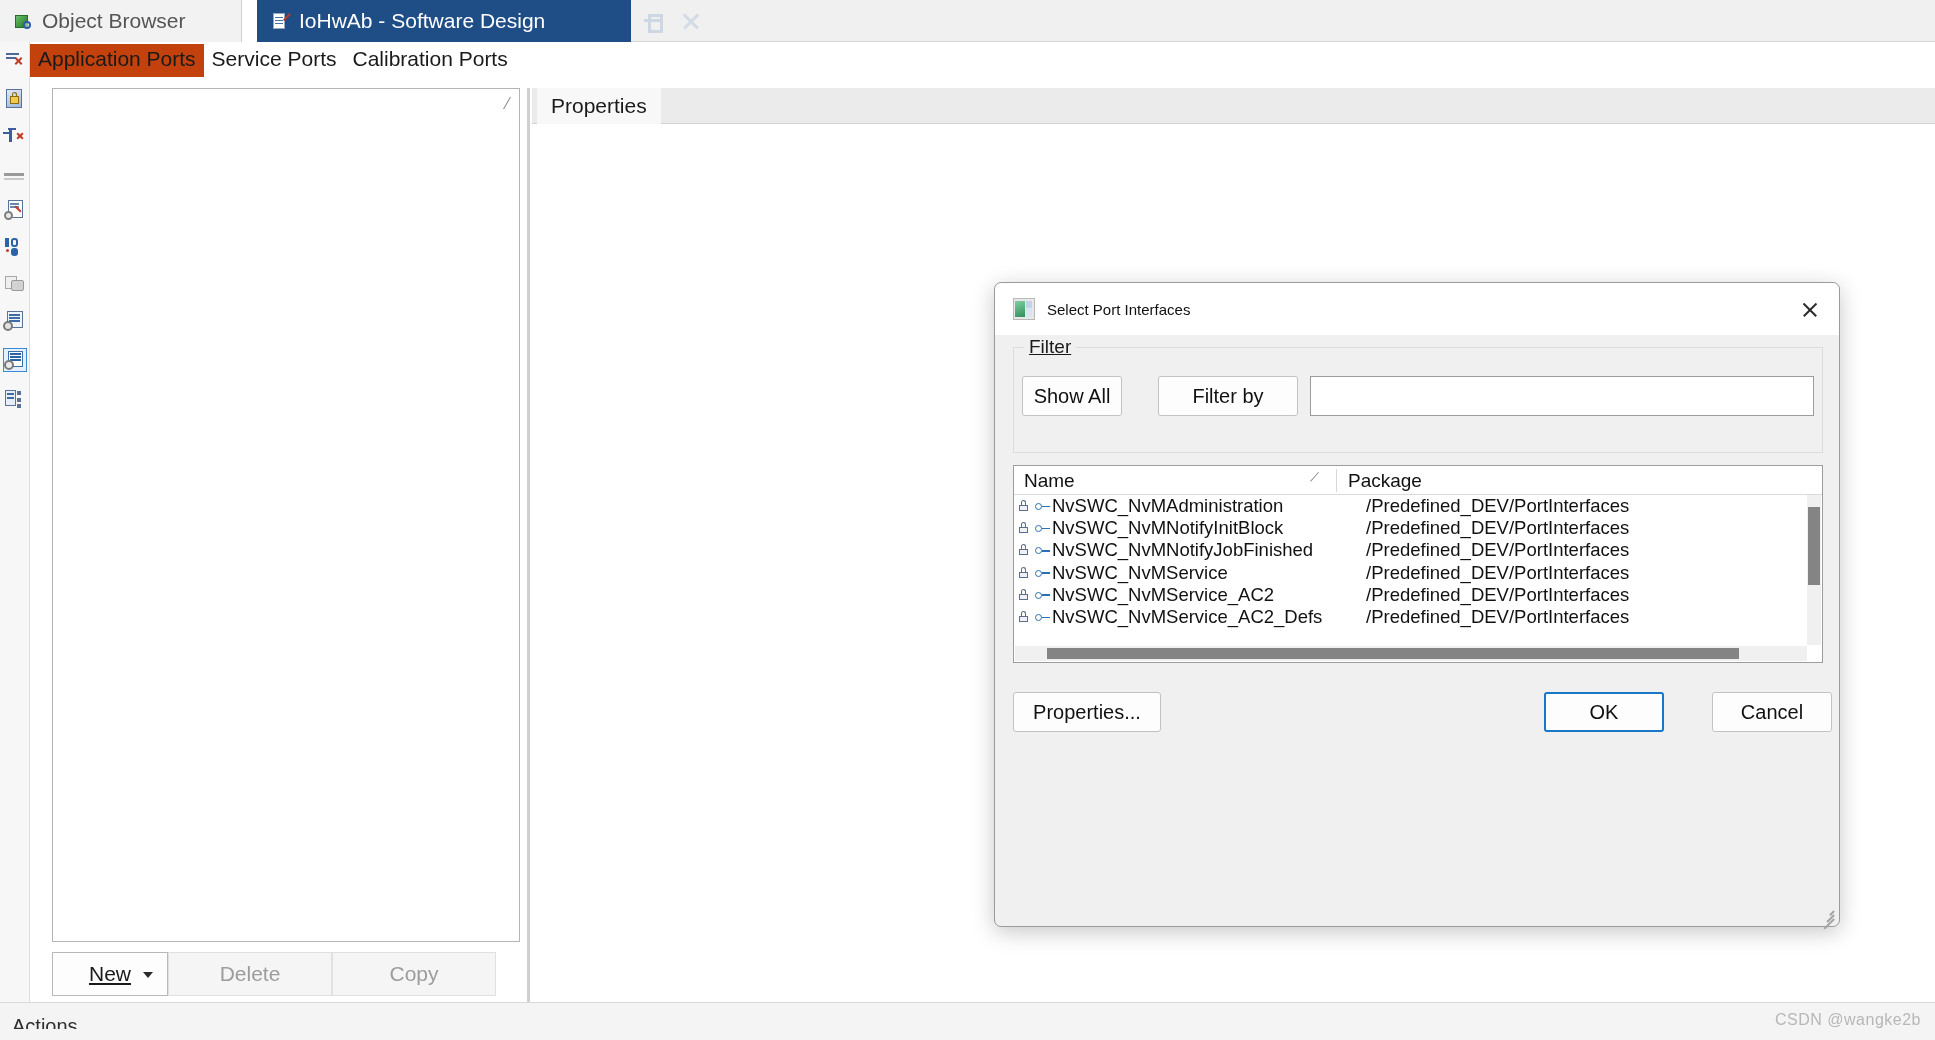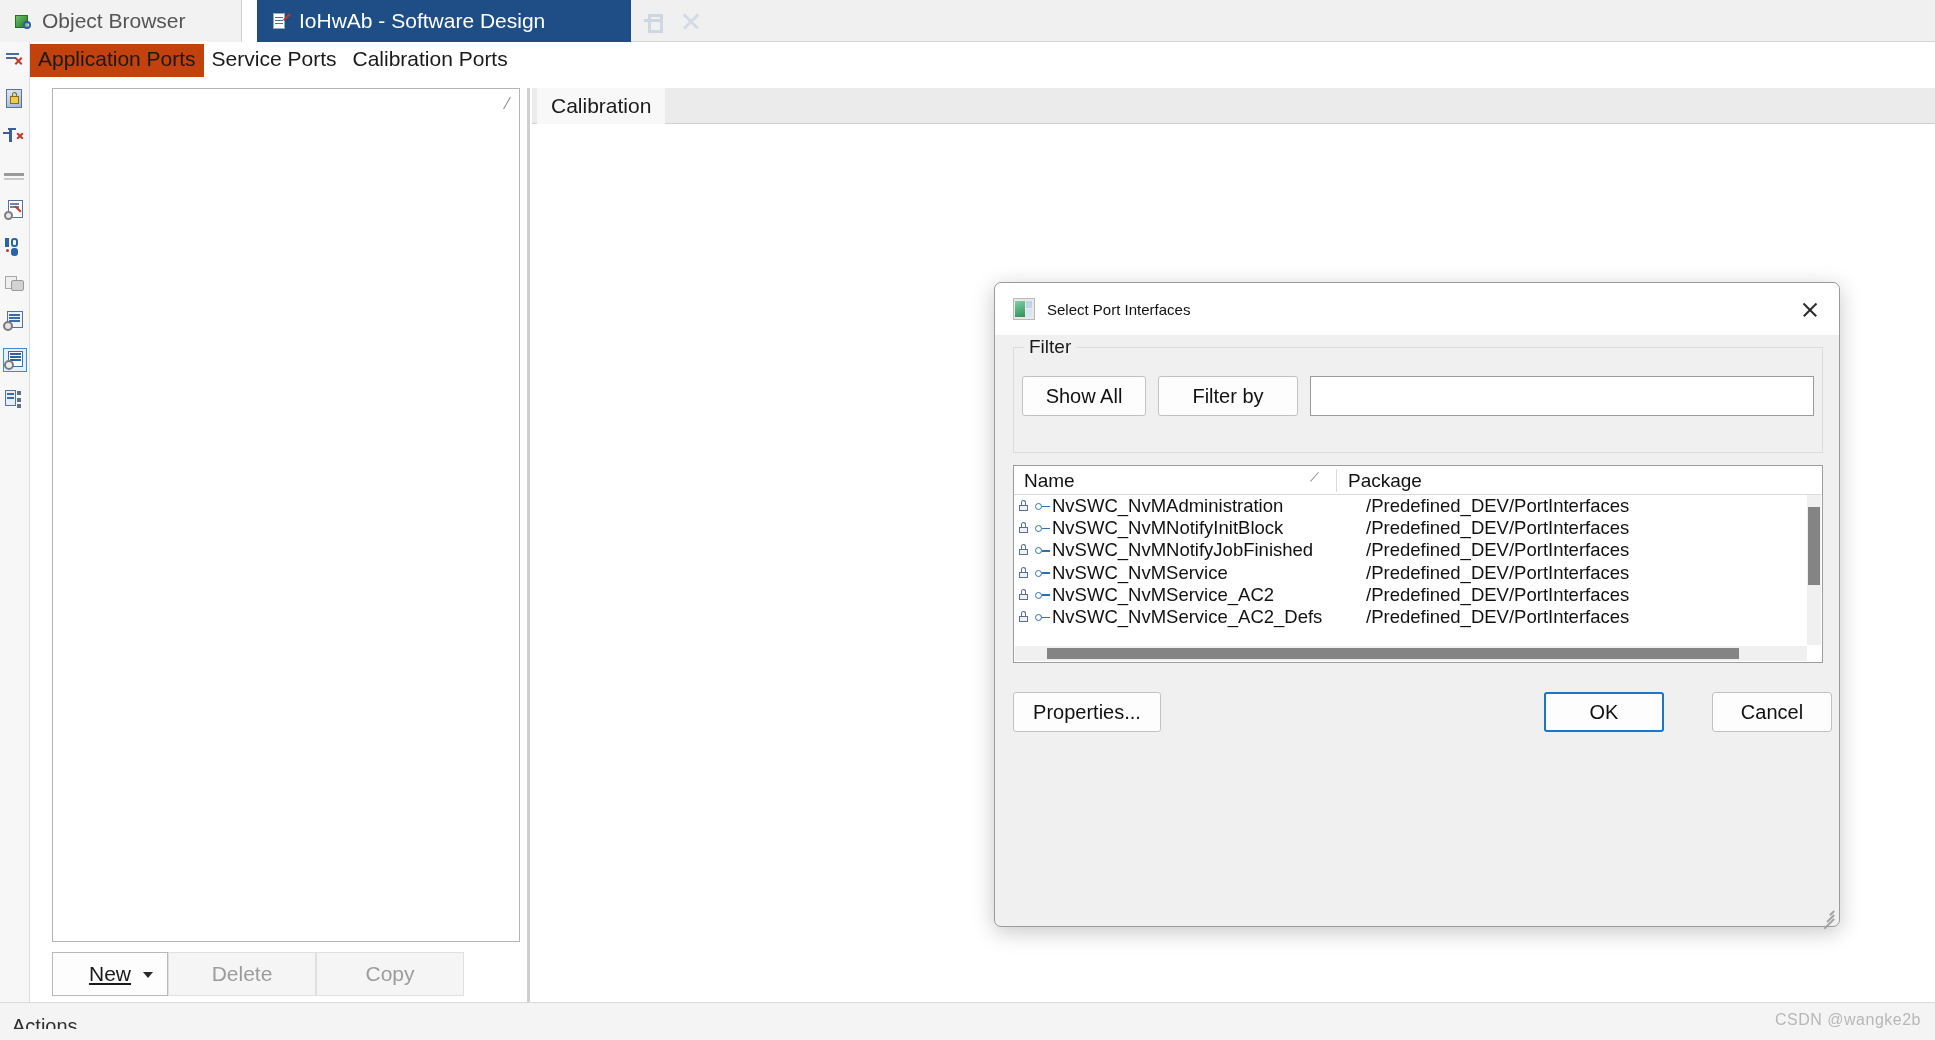--- a/index.html
+++ b/index.html
@@ -128,21 +128,21 @@
     position: relative;
   }
   .lbtn.new { width: 116px; border-color: #b9b9b9; cursor: pointer; text-decoration: underline; }
   .lbtn.new .caret {
     position: absolute; right: 14px; top: 50%; margin-top: -2px;
     width: 0; height: 0;
     border-left: 5px solid transparent; border-right: 5px solid transparent;
     border-top: 6px solid #2a2a2a;
   }
   .lbtn.disabled {
-    width: 148px; color: #9c9c9c; background: #f5f5f5; border-color: #e0e0e0;
+    width: 164px; color: #9c9c9c; background: #f5f5f5; border-color: #e0e0e0;
   }
 
   
   .right-sep {
     position: absolute; left: 527px; top: 88px; width: 3px; height: 920px;
     background: #cfcfcf;
   }
   .prop-tabbar {
     position: absolute; left: 532px; top: 88px; width: 1403px; height: 36px;
     background: #ebebeb;
@@ -208,29 +208,29 @@
   .dlg-close::after  { transform: rotate(-45deg); }
 
   
   .fieldset {
     position: absolute; left: 18px; top: 64px; width: 810px; height: 106px;
     border: 1px solid #dcdcdc;
   }
   .fieldset-legend {
     position: absolute; left: 10px; top: -12px;
     background: #f0f0f0; padding: 0 5px;
-    font-size: 19px; color: #1a1a1a;
+    font-size: 19px; color: #1a1a1a; text-decoration: underline;
   }
   .flt-btn {
     position: absolute; top: 28px; height: 40px;
     background: #fdfdfd; border: 1px solid #c2c2c2; border-radius: 3px;
     display: flex; align-items: center; justify-content: center;
     font-size: 20px; color: #111; cursor: pointer;
   }
-  .flt-btn.showall { left: 8px; width: 124px; }
+  .flt-btn.showall { left: 8px; width: 100px; }
   .flt-btn.filterby { left: 144px; width: 140px; }
   .flt-input {
     position: absolute; left: 296px; top: 28px; width: 504px; height: 40px;
     background: #ffffff; border: 1px solid #9c9c9c;
     font-size: 19px; color: #111; padding: 0 8px;
     font-family: "Liberation Sans", sans-serif;
   }
 
   
   .listbox {
@@ -455,21 +455,21 @@
       <span>Delete</span>
     </div>
     <div class="lbtn disabled">
       <span>Copy</span>
     </div>
   </div>
 
   <div class="right-sep"></div>
   <div class="prop-tabbar">
     <div class="prop-tab">
-      <span>Calibration</span>
+      <span>Properties</span>
     </div>
   </div>
   <div class="prop-body"></div>
 
   <div class="bottom-strip">
     <span class="bottom-cut">Actions</span>
     <span class="watermark">CSDN @wangke2b</span>
   </div>
 
   <div class="dialog">

